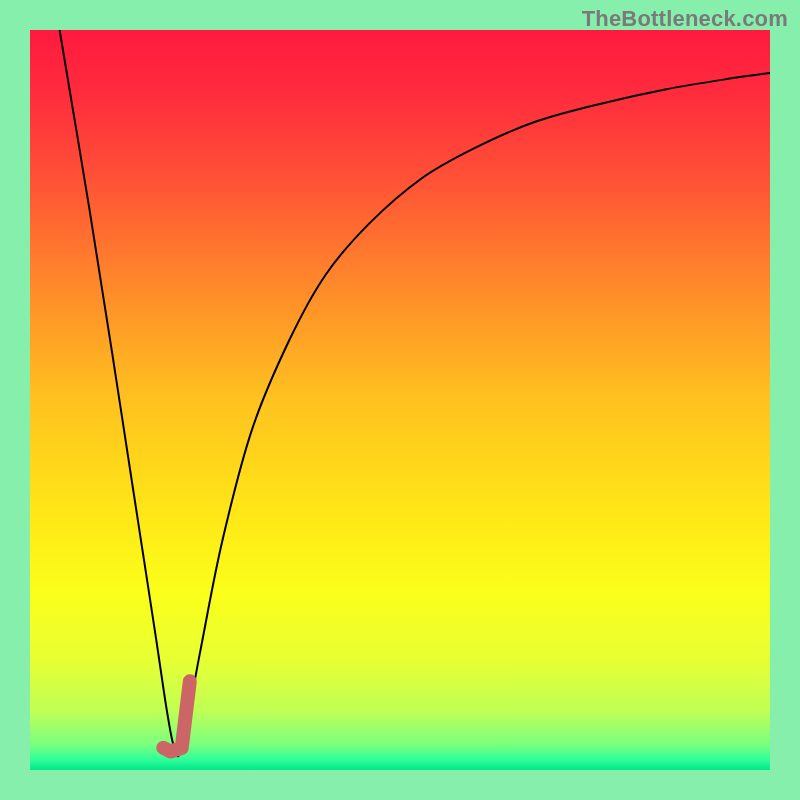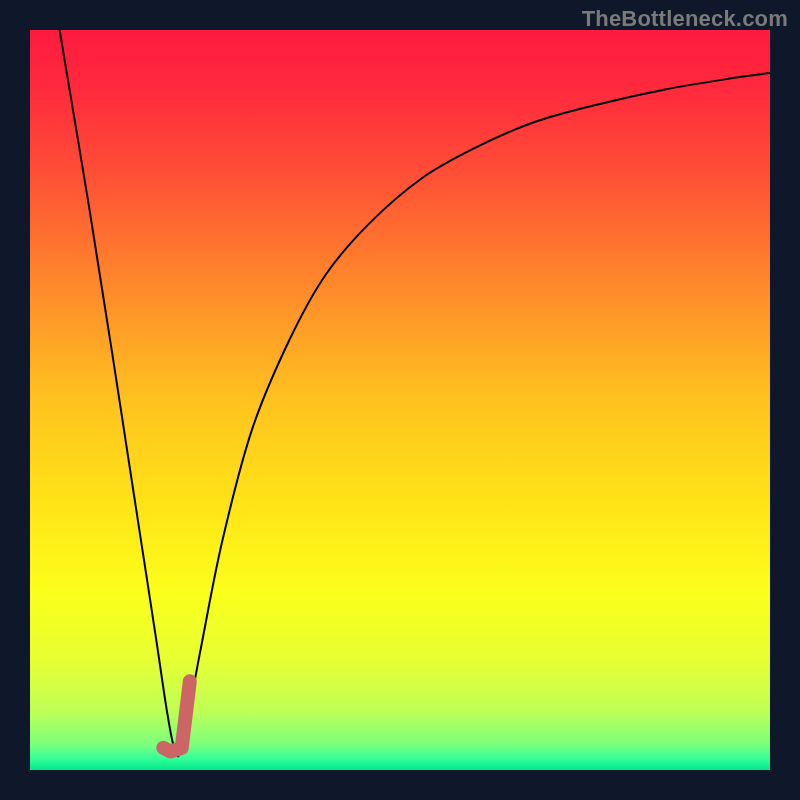--- a/index.html
+++ b/index.html
@@ -8,21 +8,21 @@
     width: 800px;
     height: 800px;
     overflow: hidden;
     background: #000;
     font-family: Arial, Helvetica, sans-serif;
   }
   .frame {
     position: absolute;
     left: 0; top: 0;
     width: 800px; height: 800px;
-    background: #0f172a;
+    background: #86efac;
   }
   .plot-area {
     position: absolute;
     left: 30px;
     top: 30px;
     width: 740px;
     height: 740px;
     overflow: hidden;
   }
   .gradient {

